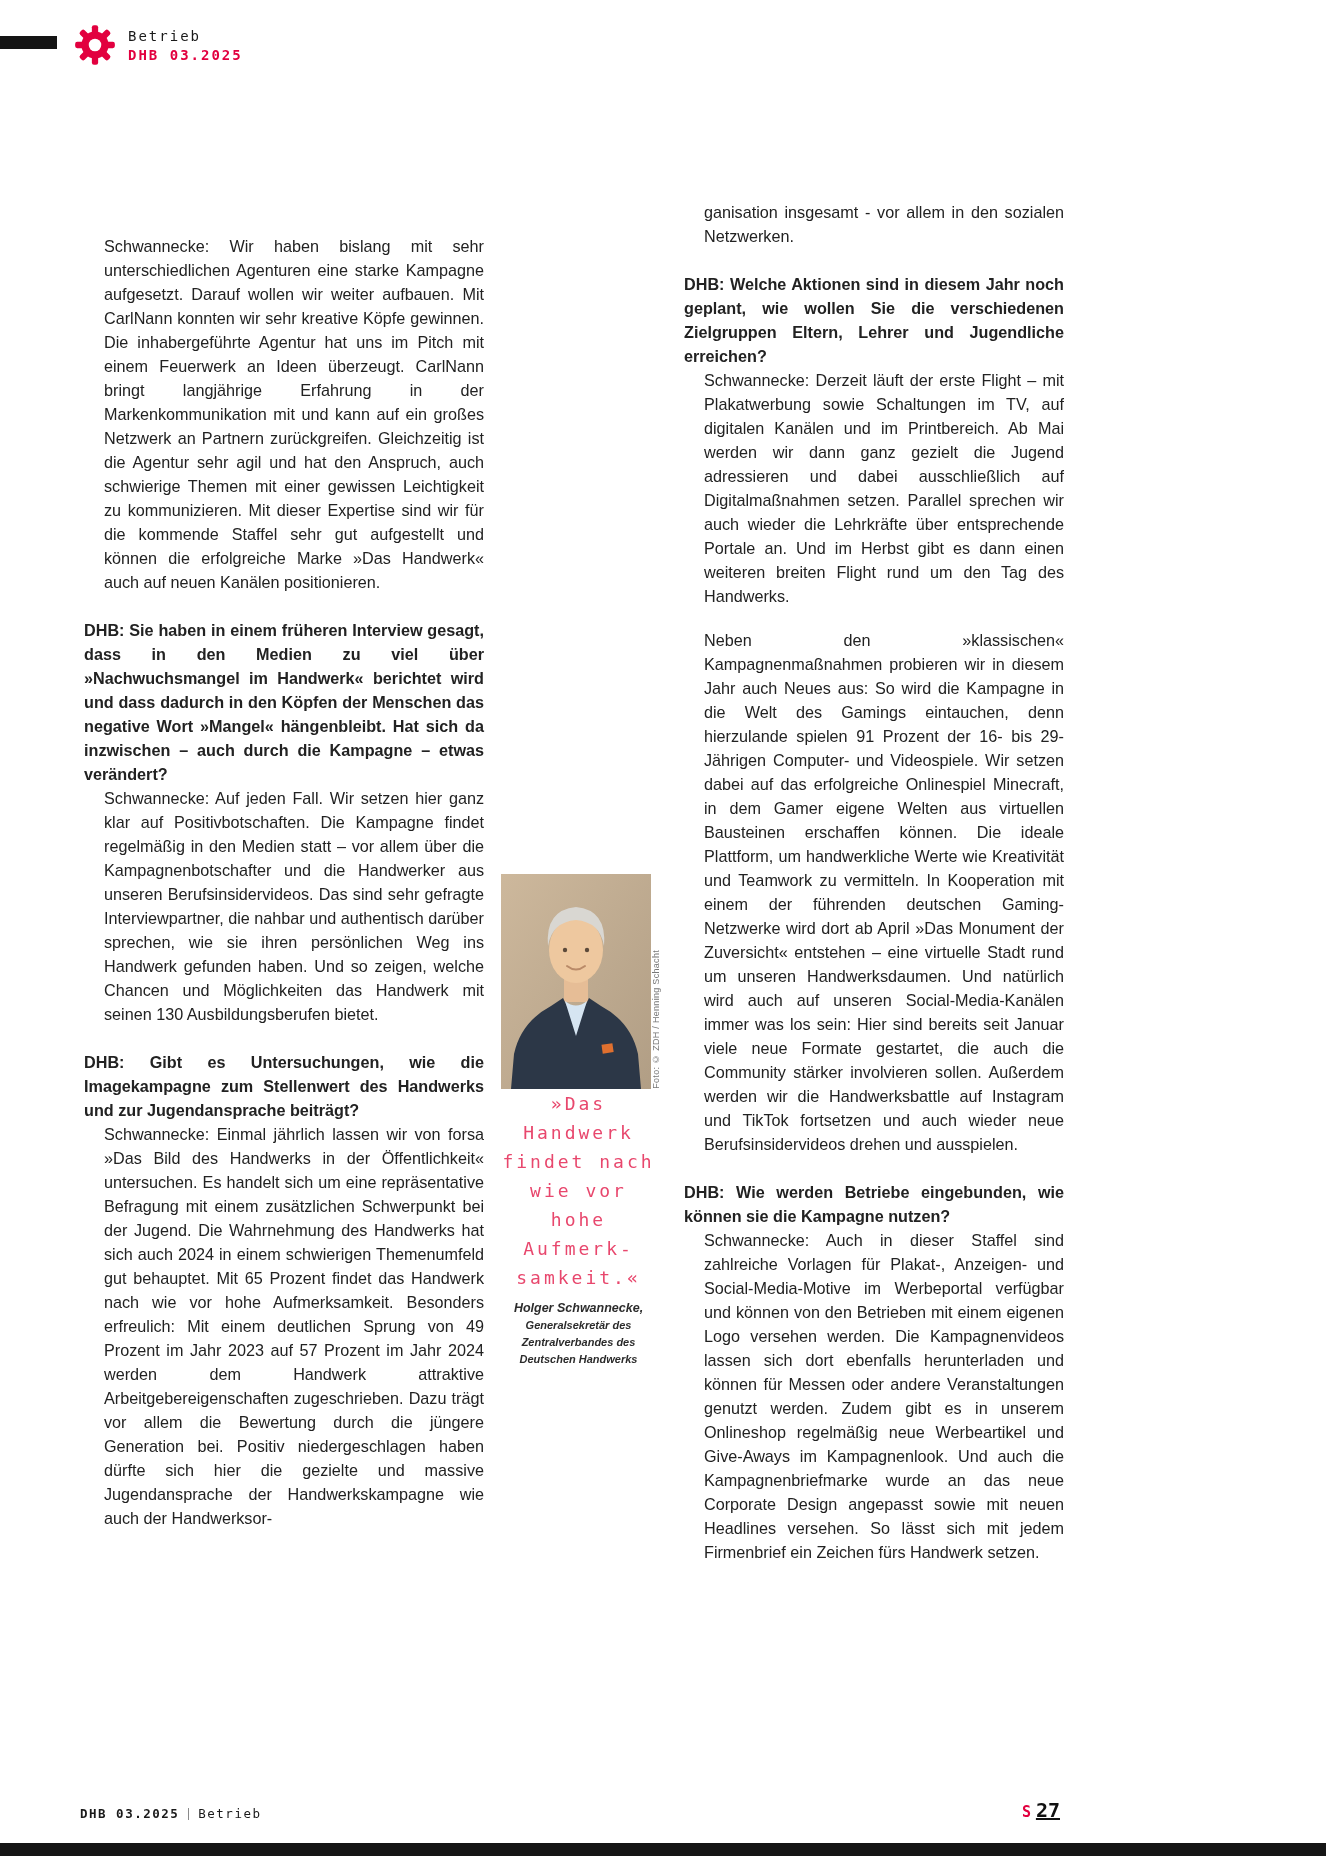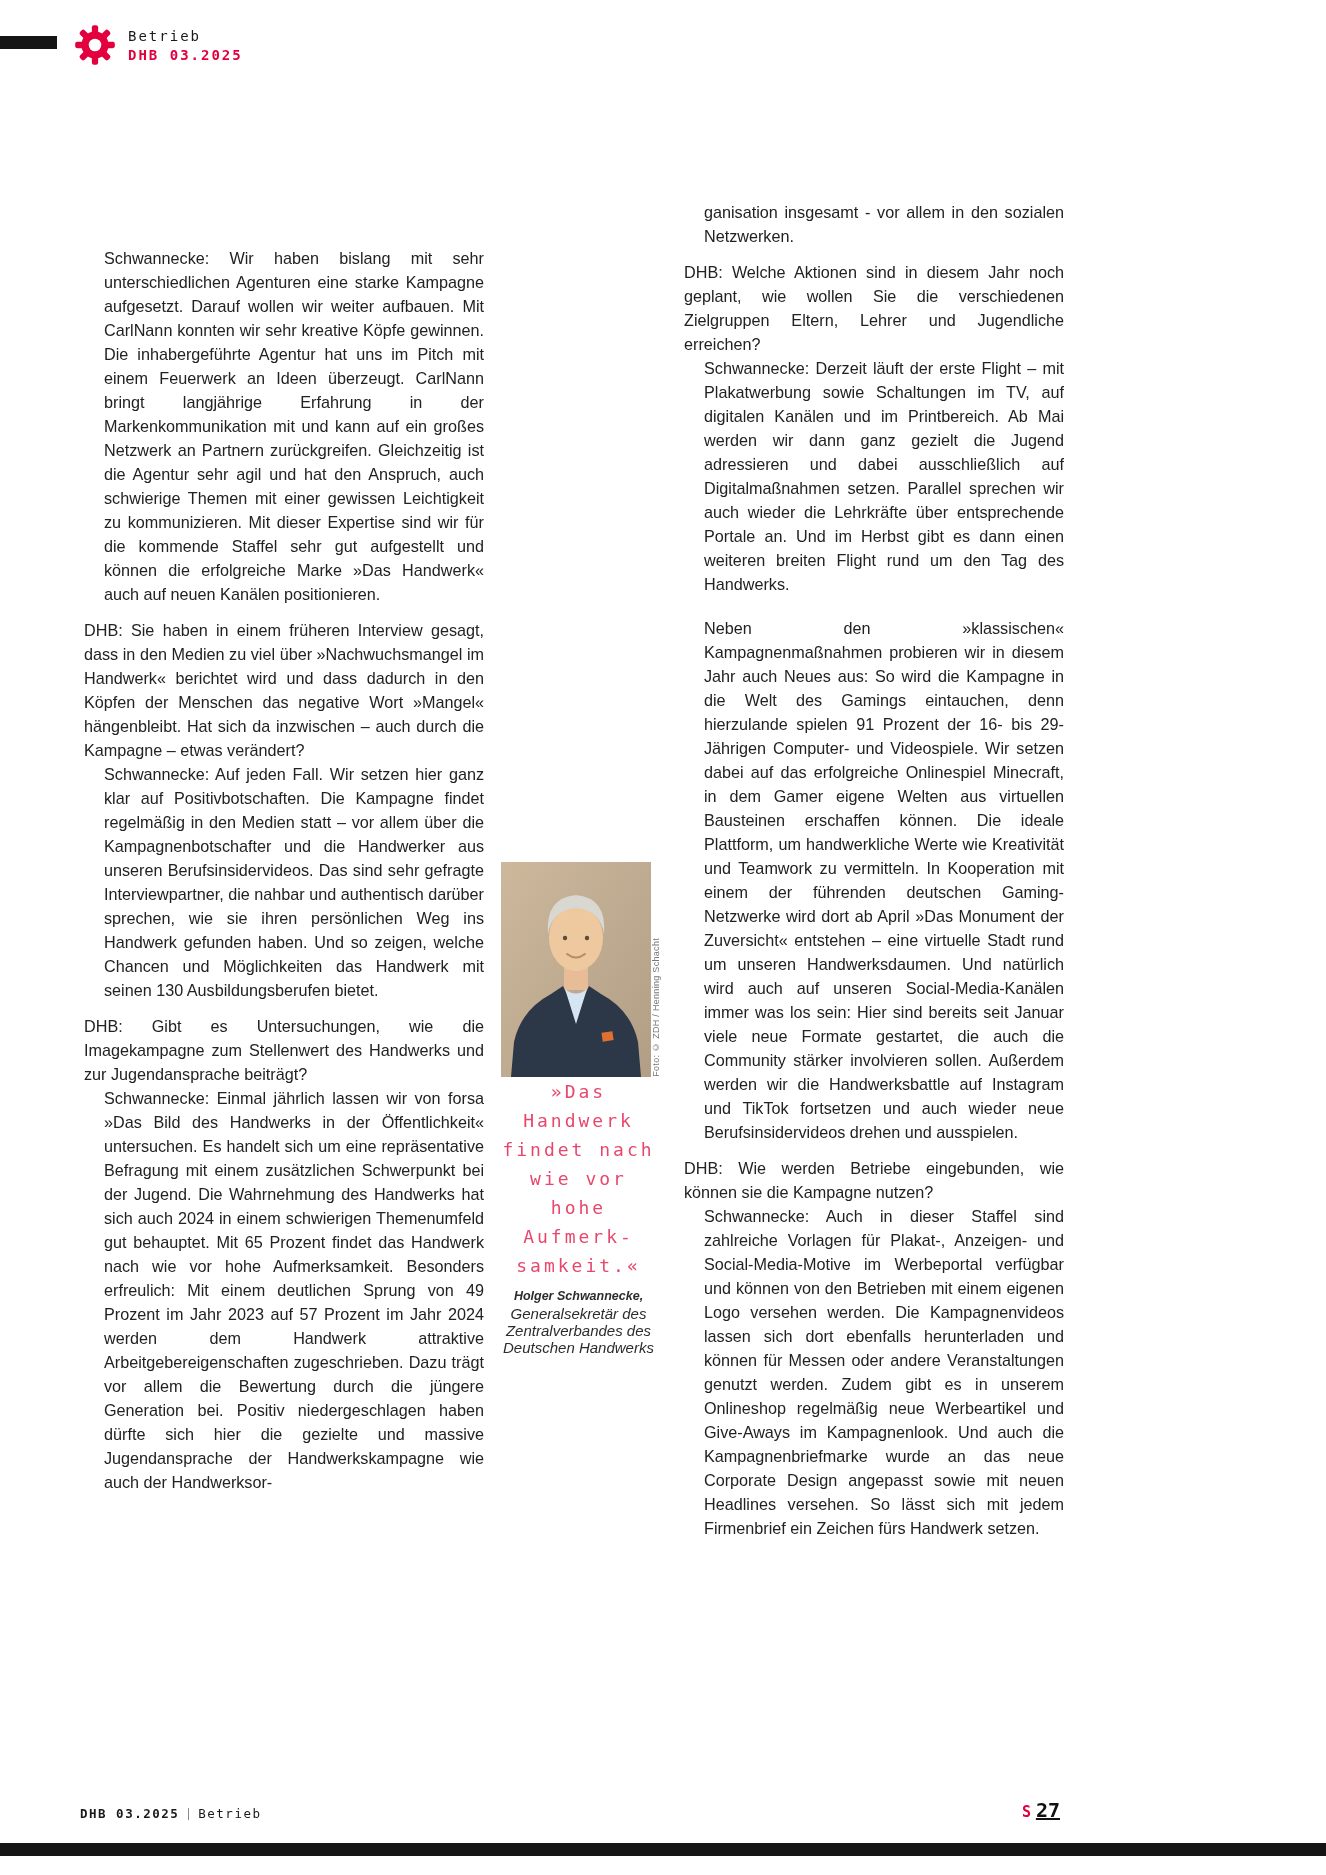--- a/index.html
+++ b/index.html
@@ -22,41 +22,41 @@
   .columns { position:absolute; left:84px; top:200px; width:980px; display:flex; align-items:center; }
   .col-left  { width:400px; }
   .col-mid   { width:155px; margin-left:17px; margin-right:28px; padding-top:478px; }
   .col-right { width:380px; }
 
   p.answer, p.question {
     font-size:16.2px; line-height:24px; color:#222222; text-align:justify;
     hyphens:auto; -webkit-hyphens:auto;
   }
   p.answer { padding-left:20px; }
-  p.question { font-weight:normal; margin-top:12px; }
+  p.question { font-weight:bold; margin-top:24px; }
   p.answer + p.answer { margin-top:20px; }
 
   
   .photo-wrap { position:relative; width:150px; height:215px; }
   .photo-wrap svg { display:block; }
   .photo-credit {
     position:absolute; left:150px; bottom:0;
     writing-mode:vertical-rl; transform:rotate(180deg);
     font-size:9px; color:#777; letter-spacing:0.3px; white-space:nowrap;
   }
   .pull-quote {
     margin-top:0; text-align:center;
     font-family:"DejaVu Sans Mono", monospace;
     font-size:18px; line-height:29px; letter-spacing:3px;
     color:var(--quote-color);
   }
   .pull-quote div { white-space:nowrap; }
   .caption { margin-top:8px; text-align:center; font-style:italic; color:#2c2c2c; }
   .caption-name { font-size:12.5px; font-weight:bold; line-height:17px; }
-  .caption-role { font-size:15px; line-height:17px; }
+  .caption-role { font-size:11px; line-height:17px;font-weight:bold; }
 
   
   .footer-left {
     position:absolute; left:80px; top:1806px; display:flex; align-items:center;
     font-family:"DejaVu Sans Mono", monospace; font-size:12.5px; letter-spacing:1.5px; color:#1a1a1a;
   }
   .footer-issue { font-weight:bold; }
   .footer-sep { display:inline-block; width:0; height:12px; border-left:1.5px solid #8a8a8a; margin:0 9px; }
   .footer-right { position:absolute; right:266px; top:1798px; display:flex; align-items:baseline; gap:5px; font-family:"DejaVu Sans Mono", monospace; }
   .page-s { color:var(--accent); font-size:15px; font-weight:bold; }

